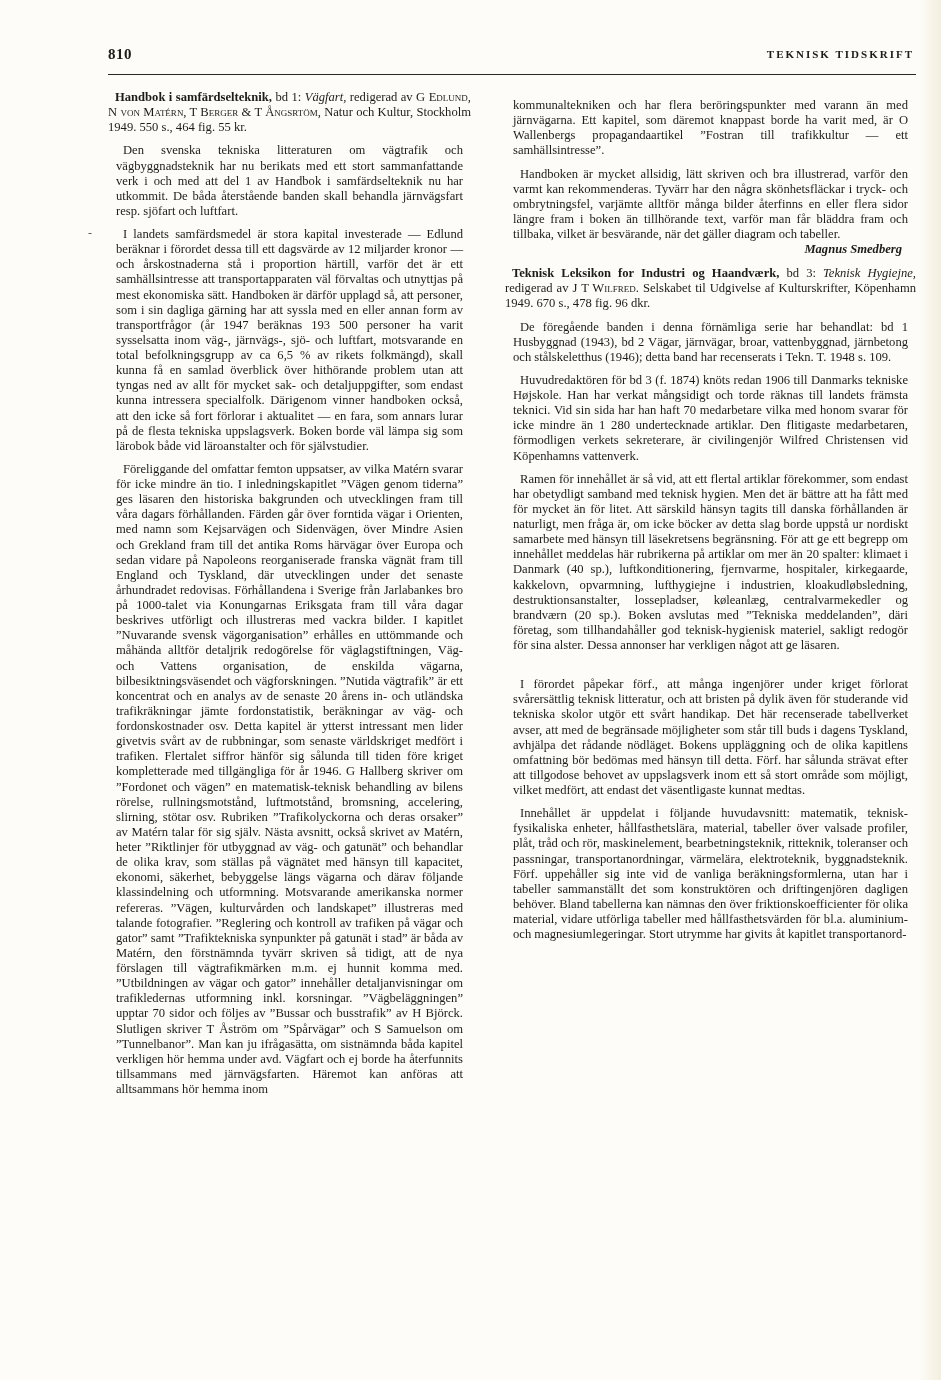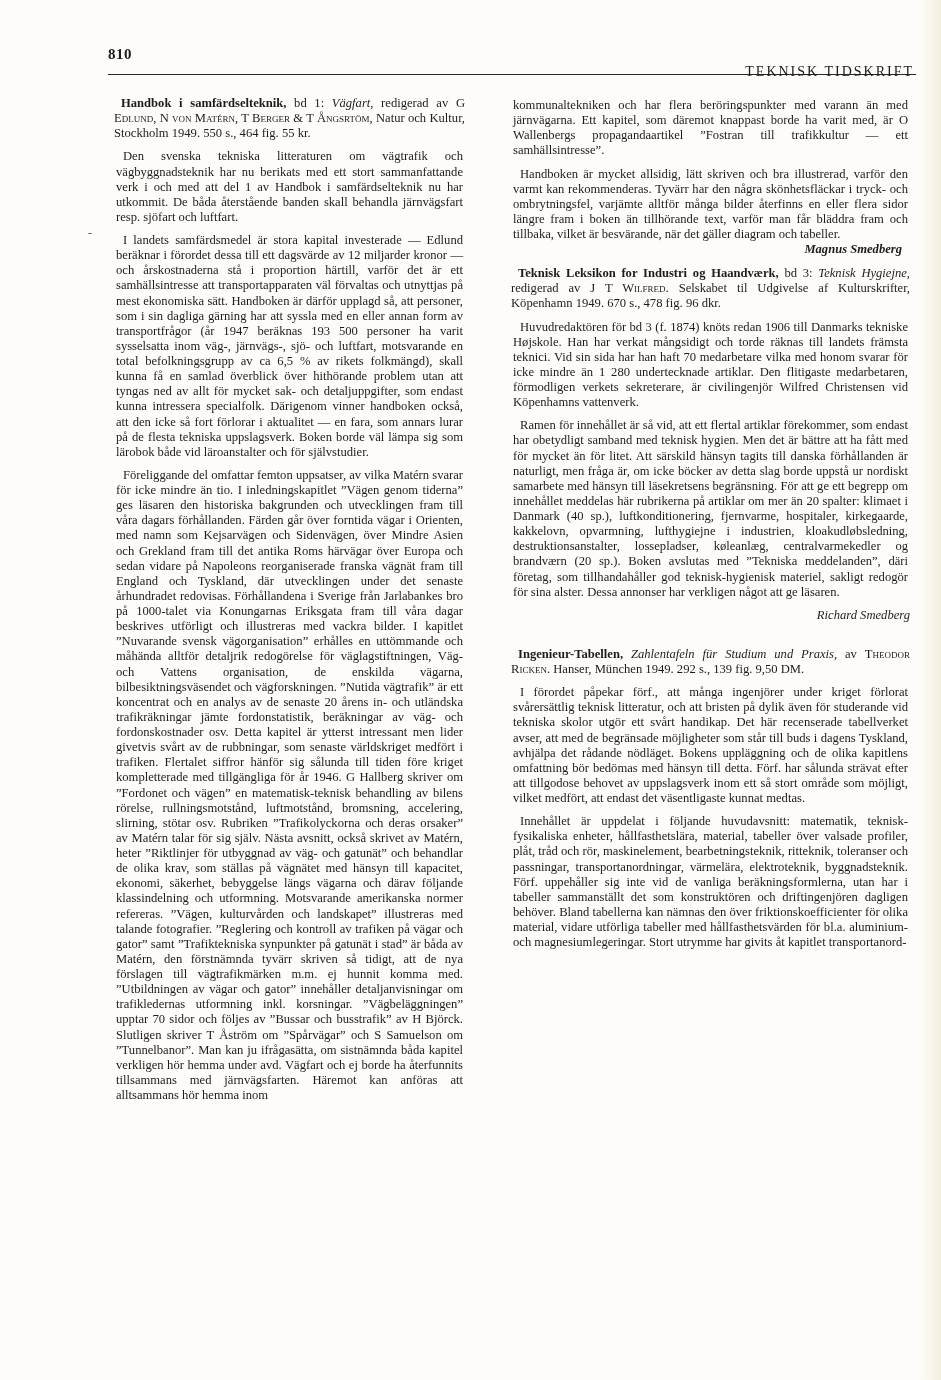--- a/index.html
+++ b/index.html
@@ -16,33 +16,33 @@
     }
     .header {
       position: absolute; left: 108px; top: 44px; width: 808px; height: 30px;
       border-bottom: 1.5px solid #2a2826;
     }
     .page-number {
       position: absolute; left: 0; top: 2px;
       font-size: 15px; font-weight: bold; letter-spacing: 0.5px;
     }
     .journal-title {
-      position: absolute; right: 2px; top: 20px;
-      font-size: 14px; font-weight: normal; letter-spacing: 2px;
+      position: absolute; right: 2px; top: 4px;
+      font-size: 11px; font-weight: bold; letter-spacing: 2px;
     }
     .column {
       position: absolute; top: 90px;
       font-size: 12.6px; line-height: 15.12px;
       text-align: justify; hyphens: manual;
     }
     .col-left { left: 108px; width: 363px; }
     .col-right { left: 505px; width: 411px; }
     .review { margin: 0; }
     .review + .review { margin-top: 22px; }
-    .citation { margin: 6px; text-indent: 7px; }
+    .citation { margin: 0; text-indent: 7px; }
     .para { margin: 8px; text-indent: 7px; }
     .title-bold { font-weight: bold; }
     .it { font-style: italic; }
     .sc { font-variant: small-caps; }
     .signature {
       display: block; text-align: right; font-style: italic; margin: 0;
       padding-right: 6px;
     }
     .inline-sig { float: right; font-style: italic; padding-right: 6px; font-weight: bold; }
     .margin-mark {
@@ -71,23 +71,22 @@
 </div>
 
 <div class="column col-right">
   <div class="review">
     <p class="para" style="text-indent:0">kommunaltekniken och har flera beröringspunkter med varann än med järnvägarna. Ett kapitel, som däremot knappast borde ha varit med, är O Wallenbergs propagandaartikel ”Fostran till trafikkultur — ett samhällsintresse”.</p>
     <p class="para"><span>Handboken är mycket allsidig, lätt skriven och bra illustrerad, varför den varmt kan rekommenderas. Tyvärr har den några skönhetsfläckar i tryck- och ombrytningsfel, varjämte alltför många bilder återfinns en eller flera sidor längre fram i boken än tillhörande text, varför man får bläddra fram och tillbaka, vilket är besvärande, när det gäller diagram och tabeller.</span> <span class="inline-sig">Magnus Smedberg</span></p>
   </div>
 
   <div class="review" style="margin-top:24px">
     <p class="citation"><span class="title-bold">Teknisk Leksikon for Industri og Haandværk,</span><span> bd 3: </span><span class="it">Teknisk Hygiejne,</span><span> redigerad av </span><span class="sc">J T Wilfred.</span><span> Selskabet til Udgivelse af Kulturskrifter, Köpenhamn 1949. 670 s., 478 fig. 96 dkr.</span></p>
+    <p class="para">De föregående banden i denna förnämliga serie har behandlat: bd 1 Husbyggnad (1943), bd 2 Vägar, järnvägar, broar, vattenbyggnad, järnbetong och stålskeletthus (1946); detta band har recenserats i Tekn. T. 1948 s. 109.</p>
     <p class="para">Huvudredaktören för bd 3 (f. 1874) knöts redan 1906 till Danmarks tekniske Højskole. Han har verkat mångsidigt och torde räknas till landets främsta teknici. Vid sin sida har han haft 70 medarbetare vilka med honom svarar för icke mindre än 1 280 undertecknade artiklar. Den flitigaste medarbetaren, förmodligen verkets sekreterare, är civilingenjör Wilfred Christensen vid Köpenhamns vattenverk.</p>
     <p class="para">Ramen för innehållet är så vid, att ett flertal artiklar förekommer, som endast har obetydligt samband med teknisk hygien. Men det är bättre att ha fått med för mycket än för litet. Att särskild hänsyn tagits till danska förhållanden är naturligt, men fråga är, om icke böcker av detta slag borde uppstå ur nordiskt samarbete med hänsyn till läsekretsens begränsning. För att ge ett begrepp om innehållet meddelas här rubrikerna på artiklar om mer än 20 spalter: klimaet i Danmark (40 sp.), luftkonditionering, fjernvarme, hospitaler, kirkegaarde, kakkelovn, opvarmning, lufthygiejne i industrien, kloakudløbsledning, destruktionsanstalter, lossepladser, køleanlæg, centralvarmekedler og brandværn (20 sp.). Boken avslutas med ”Tekniska meddelanden”, däri företag, som tillhandahåller god teknisk-hygienisk materiel, sakligt redogör för sina alster. Dessa annonser har verkligen något att ge läsaren.</p>
-    <span class="signature">Richard Smedberg</span>
   </div>
 
   <div class="review" style="margin-top:24px">
-    <p class="citation"><span class="title-bold">Ingenieur-Tabellen,</span> <span class="it">Zahlentafeln für Studium und Praxis,</span><span> av </span><span class="sc">Theodor Ricken.</span><span> Hanser, München 1949. 292 s., 139 fig. 9,50 DM.</span></p>
     <p class="para">I förordet påpekar förf., att många ingenjörer under kriget förlorat svårersättlig teknisk litteratur, och att bristen på dylik även för studerande vid tekniska skolor utgör ett svårt handikap. Det här recenserade tabellverket avser, att med de begränsade möjligheter som står till buds i dagens Tyskland, avhjälpa det rådande nödläget. Bokens uppläggning och de olika kapitlens omfattning bör bedömas med hänsyn till detta. Förf. har sålunda strävat efter att tillgodose behovet av uppslagsverk inom ett så stort område som möjligt, vilket medfört, att endast det väsentligaste kunnat medtas.</p>
     <p class="para">Innehållet är uppdelat i följande huvudavsnitt: matematik, teknisk-fysikaliska enheter, hållfasthetslära, material, tabeller över valsade profiler, plåt, tråd och rör, maskinelement, bearbetningsteknik, ritteknik, toleranser och passningar, transportanordningar, värmelära, elektroteknik, byggnadsteknik. Förf. uppehåller sig inte vid de vanliga beräkningsformlerna, utan har i tabeller sammanställt det som konstruktören och driftingenjören dagligen behöver. Bland tabellerna kan nämnas den över friktionskoefficienter för olika material, vidare utförliga tabeller med hållfasthetsvärden för bl.a. aluminium- och magnesiumlegeringar. Stort utrymme har givits åt kapitlet transportanord-</p>
   </div>
 </div>
 
 </body></html>

